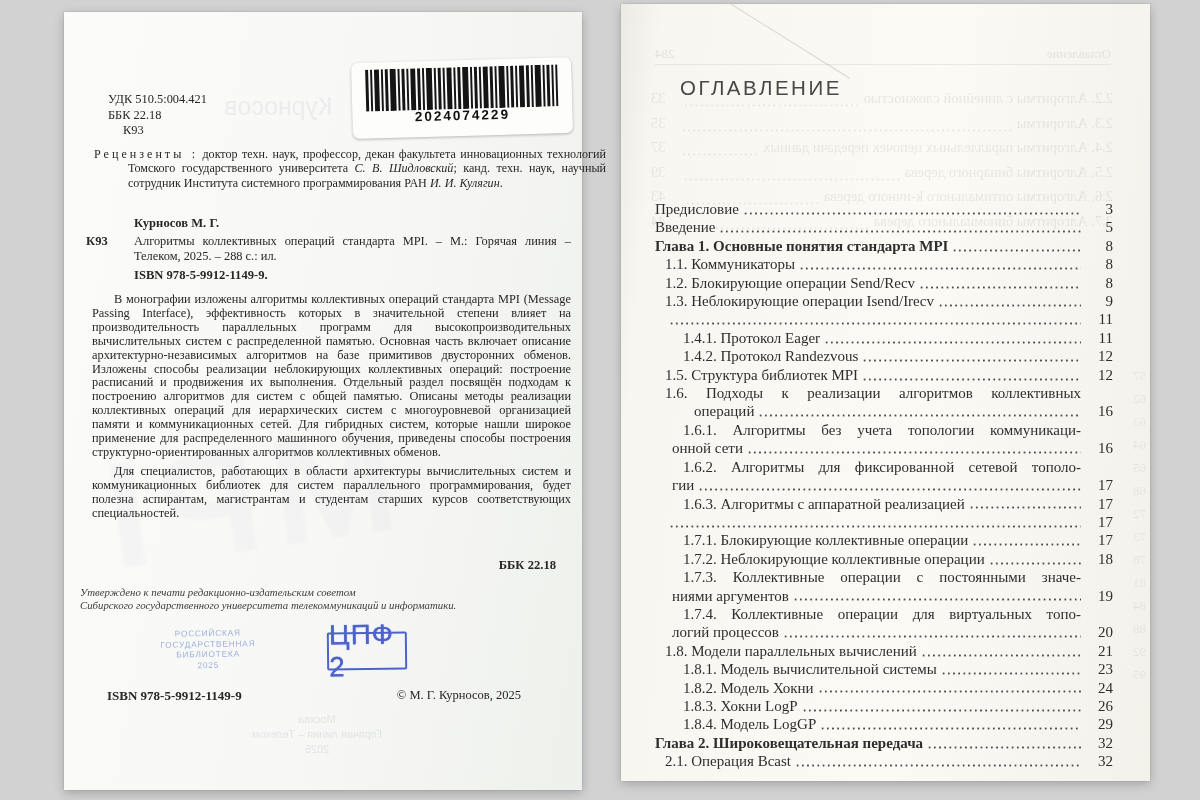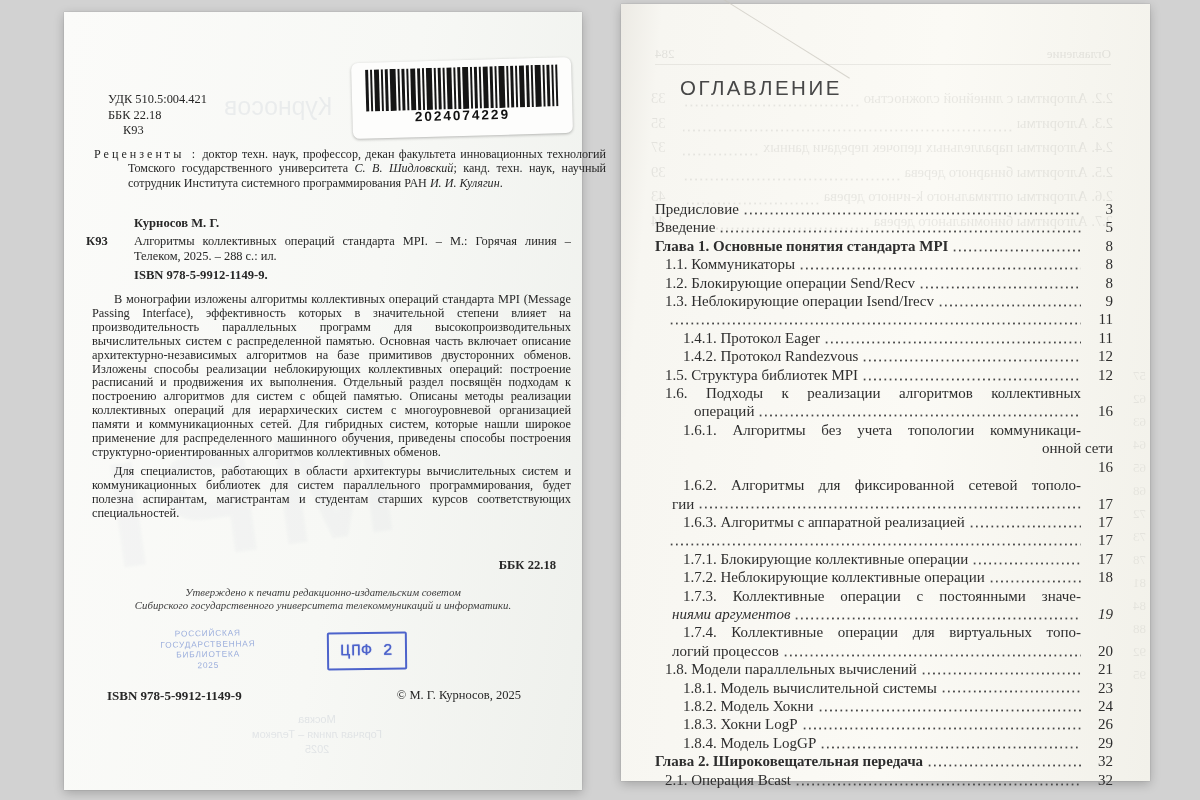--- a/index.html
+++ b/index.html
@@ -41,31 +41,31 @@
   }
   .rev-label{letter-spacing:3px;}
   .author{position:absolute;left:70px;top:204px;font-weight:bold;font-size:12.6px;}
   .bib-code{position:absolute;left:22px;top:222px;font-weight:bold;font-size:12.6px;}
   .bib-text{position:absolute;left:70px;top:222px;width:437px;margin:0;
     font-size:12.4px;line-height:14.8px;text-align:justify;}
   .isbn-line{position:absolute;left:70px;top:256px;font-weight:bold;font-size:12.6px;}
   .abstract{position:absolute;left:28px;top:281px;width:479px;}
   .para{margin:0 0 5px 0;font-size:12.35px;line-height:13.9px;text-align:justify;text-indent:22px;}
   .bbk{position:absolute;right:26px;top:546px;font-weight:bold;font-size:12.6px;}
-  .approved{position:absolute;left:0;top:574px;width:100%;text-align:center;
+  .approved{position:absolute;left:16px;top:574px;width:100%;text-align:left;
     font-style:italic;font-size:10.8px;line-height:13px;color:#3c3c3c;}
   .stamp-library{
     position:absolute;left:74px;top:616px;width:140px;text-align:center;
     font-family:"Liberation Sans",sans-serif;font-size:8.3px;line-height:10.6px;
     letter-spacing:.8px;opacity:.85;transform:rotate(-1deg);
   }
   .stamp-box{
     position:absolute;left:263px;top:620px;width:76px;height:34px;
     border:2.5px solid;border-radius:2px;display:flex;align-items:center;justify-content:center;
-    font-family:Liberation Mono, monospace;font-size:16px;letter-spacing:1px;
+    font-family:Liberation Sans, sans-serif;font-size:28px;letter-spacing:1px;
     transform:rotate(-.6deg);opacity:.92;text-shadow:0 0 1px currentColor;
   }
   .f-isbn{position:absolute;left:43px;top:676px;font-size:13px;font-weight:bold;}
   .f-c1{position:absolute;right:61px;top:676px;font-size:12.5px;}
   .f-c2{position:absolute;right:61px;top:698px;font-size:12.5px;}
   
   .ghost{position:absolute;transform:scaleX(-1);color:#97a1b5;filter:blur(.4px);pointer-events:none;}
   .ghost-author{left:160px;top:80px;font-family:"Liberation Sans",sans-serif;font-size:25px;opacity:.14;}
   .ghost-big{left:30px;top:400px;font-family:"Liberation Sans",sans-serif;font-weight:bold;
     font-size:150px;letter-spacing:12px;opacity:.055;transform:scaleX(-1) rotate(8deg);filter:blur(1px);}
@@ -328,21 +328,21 @@
       <div class="toc-entry">
         <div class="toc-line-first" style="padding-left: 10px; font-family: Liberation Serif, serif;">1.6. Подходы к реализации алгоритмов коллективных</div>
         <div class="toc-row" style="padding-left: 39px;">
           <span class="toc-text">операций</span>
           <span class="toc-leader"></span>
           <span class="toc-page">16</span>
         </div>
       </div>
       <div class="toc-entry">
         <div class="toc-line-first" style="padding-left: 28px;">1.6.1. Алгоритмы без учета топологии коммуникаци-</div>
-        <div class="toc-row" style="padding-left: 17px; flex-direction: column;">
+        <div class="toc-row" style="padding-left: 17px;">
           <span class="toc-text">онной сети</span>
           <span class="toc-leader"></span>
           <span class="toc-page">16</span>
         </div>
       </div>
       <div class="toc-entry">
         <div class="toc-line-first" style="padding-left: 28px;">1.6.2. Алгоритмы для фиксированной сетевой тополо-</div>
         <div class="toc-row" style="padding-left: 17px;">
           <span class="toc-text">гии</span>
           <span class="toc-leader"></span>
@@ -371,21 +371,21 @@
       </div>
       <div class="toc-entry">
         <div class="toc-row" style="padding-left: 28px;">
           <span class="toc-text">1.7.2. Неблокирующие коллективные операции</span>
           <span class="toc-leader"></span>
           <span class="toc-page">18</span>
         </div>
       </div>
       <div class="toc-entry">
         <div class="toc-line-first" style="padding-left: 28px;">1.7.3. Коллективные операции с постоянными значе-</div>
-        <div class="toc-row" style="padding-left: 17px; font-style: italic;">
+        <div class="toc-row" style="padding-left: 17px;">
           <span class="toc-text">ниями аргументов</span>
           <span class="toc-leader"></span>
           <span class="toc-page">19</span>
         </div>
       </div>
       <div class="toc-entry">
         <div class="toc-line-first" style="padding-left: 28px;">1.7.4. Коллективные операции для виртуальных топо-</div>
         <div class="toc-row" style="padding-left: 17px;">
           <span class="toc-text">логий процессов</span>
           <span class="toc-leader"></span>

